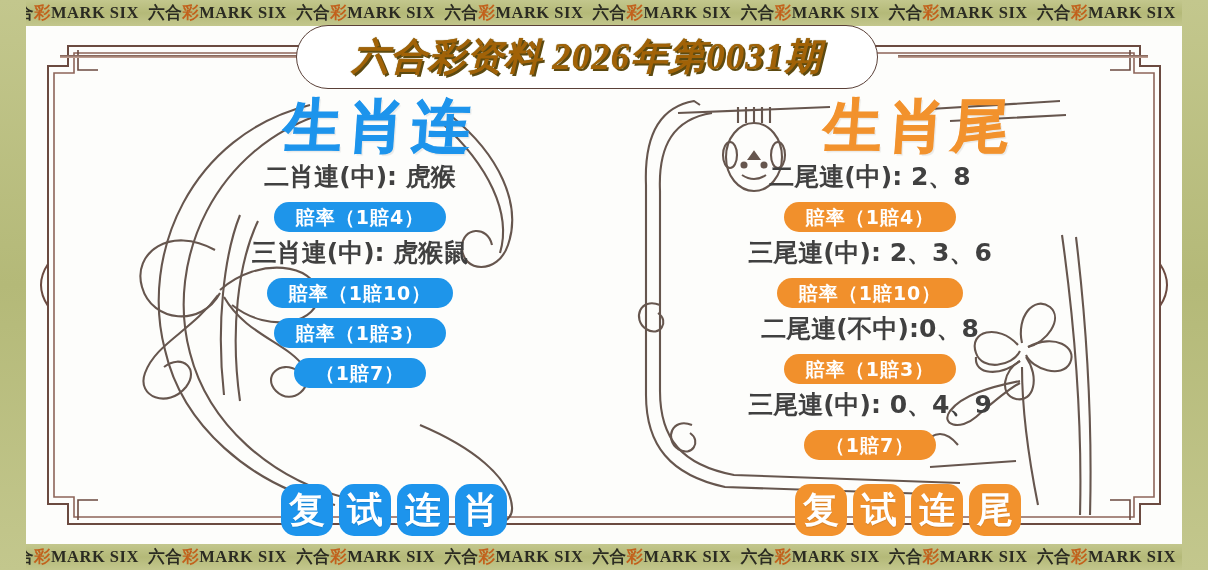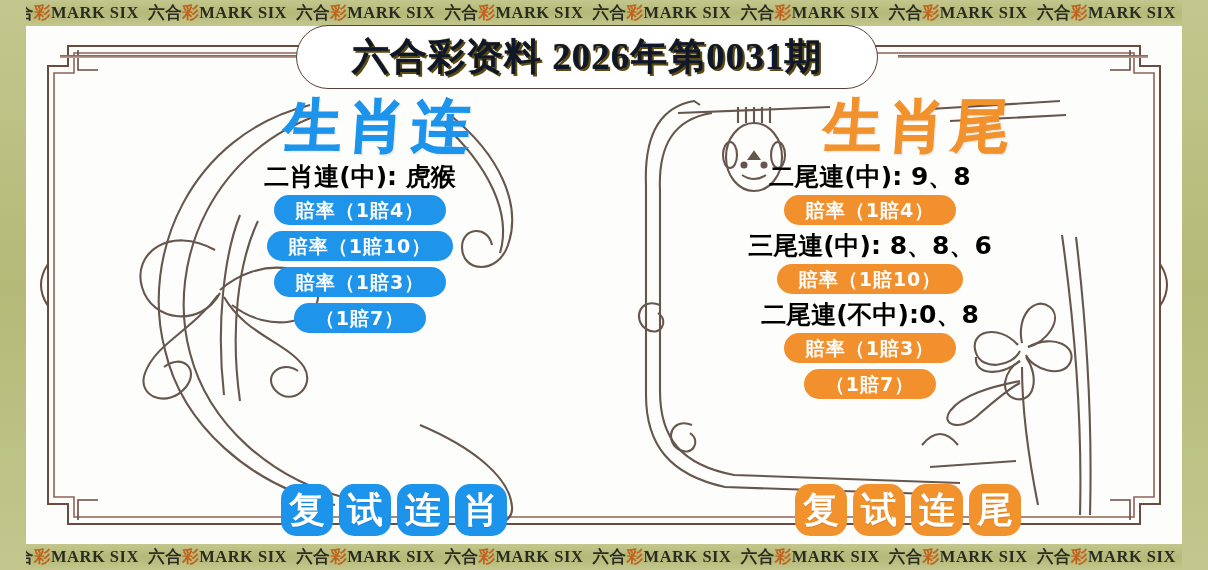--- a/index.html
+++ b/index.html
@@ -32,22 +32,22 @@
   
   .title-rule{position:absolute;height:3px;background:linear-gradient(180deg,#7c5c50,#caa99c);top:55px;}
   .title-rule.l{left:60px;width:250px;}
   .title-rule.r{right:60px;width:250px;}
   .title-pill{
     position:absolute;left:296px;top:25px;width:580px;height:62px;
     background:#ffffff;border:1.6px solid #5a4038;border-radius:34px;
     display:flex;align-items:center;justify-content:center;z-index:6;}
   .title-text{
     font-family:"Liberation Serif","DejaVu Serif",serif;
-    font-size:37px;font-weight:700;color:#0f172a;letter-spacing:1px;
-    text-shadow:2px 2px 0 #5d4a10, 0 0 1px #6b5a14;}
+    font-size:37px;font-weight:700;color:#a16207;letter-spacing:1px;
+    text-shadow:2px 2px 0 #5d4a10, 0 0 1px #6b5a14;font-style:italic;}
 
   
   .artsvg{position:absolute;pointer-events:none;}
 
   
   .panel{position:absolute;top:88px;width:520px;height:440px;}
   .panel-l{left:100px;}
   .panel-r{left:610px;}
 
   .brush-head{
@@ -56,24 +56,24 @@
     font-size:58px;font-weight:700;letter-spacing:6px;
     -webkit-text-stroke:1px currentColor;
     transform:skewX(-4deg);
     text-shadow:2px 2px 1px rgba(0,0,0,.08);
     z-index:4;}
   .head-blue{color:#1d94ec;left:130px;width:300px;}
   .head-orange{color:#f2922d;left:150px;width:320px;}
 
   .rows{position:absolute;top:72px;left:0;width:100%;z-index:5;}
   .line{
-    text-align:center;color:#000000;font-weight:700;
+    text-align:center;color:#404040;font-weight:700;
     font-family:"DejaVu Sans","Liberation Sans",sans-serif;
     font-size:25px;line-height:30px;margin:2px 0 1px;letter-spacing:0px;}
-  .pill-wrap{display:flex;justify-content:center;margin:3px 0 6px;align-items:center;}
+  .pill-wrap{display:flex;justify-content:center;margin:10px 0 6px;align-items:center;}
   .pill{
     display:inline-block;border-radius:16px;color:#fff;font-weight:700;
     font-family:"DejaVu Sans","Liberation Sans",sans-serif;
     font-size:19px;line-height:30px;padding:0 22px;letter-spacing:1px;}
   .pill-blue{background:#1e95ea;}
   .pill-orange{background:#f1902c;}
 
   .badges{position:absolute;bottom:-8px;width:100%;display:flex;justify-content:center;gap:6px;z-index:6;}
   .badges.bl{left:34px;}
   .badges.br{left:38px;}
@@ -192,20 +192,21 @@
 
   <div class="panel panel-l">
     <div class="brush-head head-blue">生肖连</div>
     <div class="rows">
 
       <div class="line">二肖連(中): 虎猴</div>
       <div class="pill-wrap">
         <span class="pill pill-blue">賠率（1賠4）</span>
       </div>
 
+      <div class="line">三肖連(中): 虎猴鼠</div>
       <div class="pill-wrap">
         <span class="pill pill-blue">賠率（1賠10）</span>
       </div>
 
       <div class="pill-wrap">
         <span class="pill pill-blue">賠率（1賠3）</span>
       </div>
 
       <div class="pill-wrap">
         <span class="pill pill-blue">（1賠7）</span>
@@ -217,35 +218,36 @@
       <div class="badge badge-blue">试</div>
       <div class="badge badge-blue">连</div>
       <div class="badge badge-blue">肖</div>
     </div>
   </div>
 
   <div class="panel panel-r">
     <div class="brush-head head-orange">生肖尾</div>
     <div class="rows">
 
-      <div class="line">二尾連(中): 9、8</div>
+      <div class="line">二尾連(中): 2、8</div>
       <div class="pill-wrap">
         <span class="pill pill-orange">賠率（1賠4）</span>
       </div>
 
-      <div class="line">三尾連(中): 8、8、6</div>
+      <div class="line">三尾連(中): 2、3、6</div>
       <div class="pill-wrap">
         <span class="pill pill-orange">賠率（1賠10）</span>
       </div>
 
       <div class="line">二尾連(不中):0、8</div>
       <div class="pill-wrap">
         <span class="pill pill-orange">賠率（1賠3）</span>
       </div>
 
+      <div class="line">三尾連(中): 0、4、9</div>
       <div class="pill-wrap">
         <span class="pill pill-orange">（1賠7）</span>
       </div>
     </div>
 
     <div class="badges br">
       <div class="badge badge-orange">复</div>
       <div class="badge badge-orange">试</div>
       <div class="badge badge-orange">连</div>
       <div class="badge badge-orange">尾</div>

